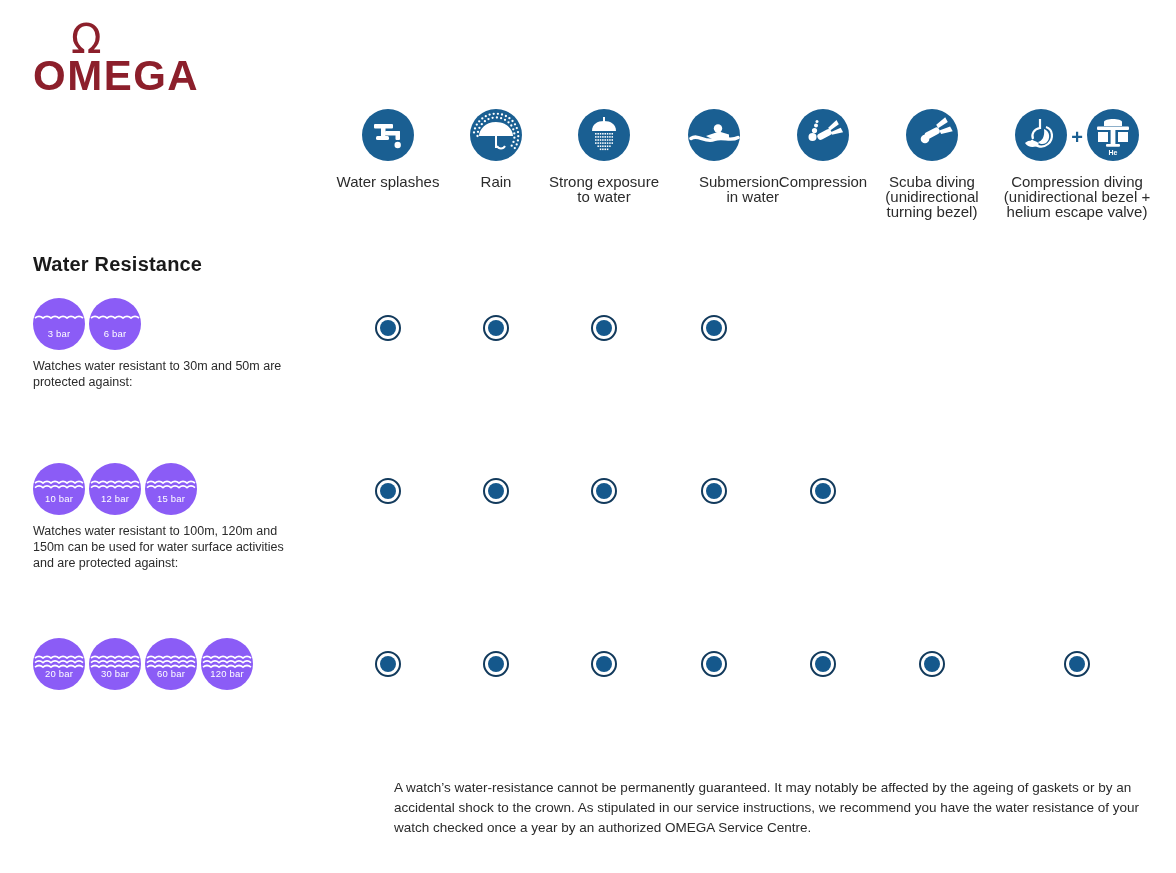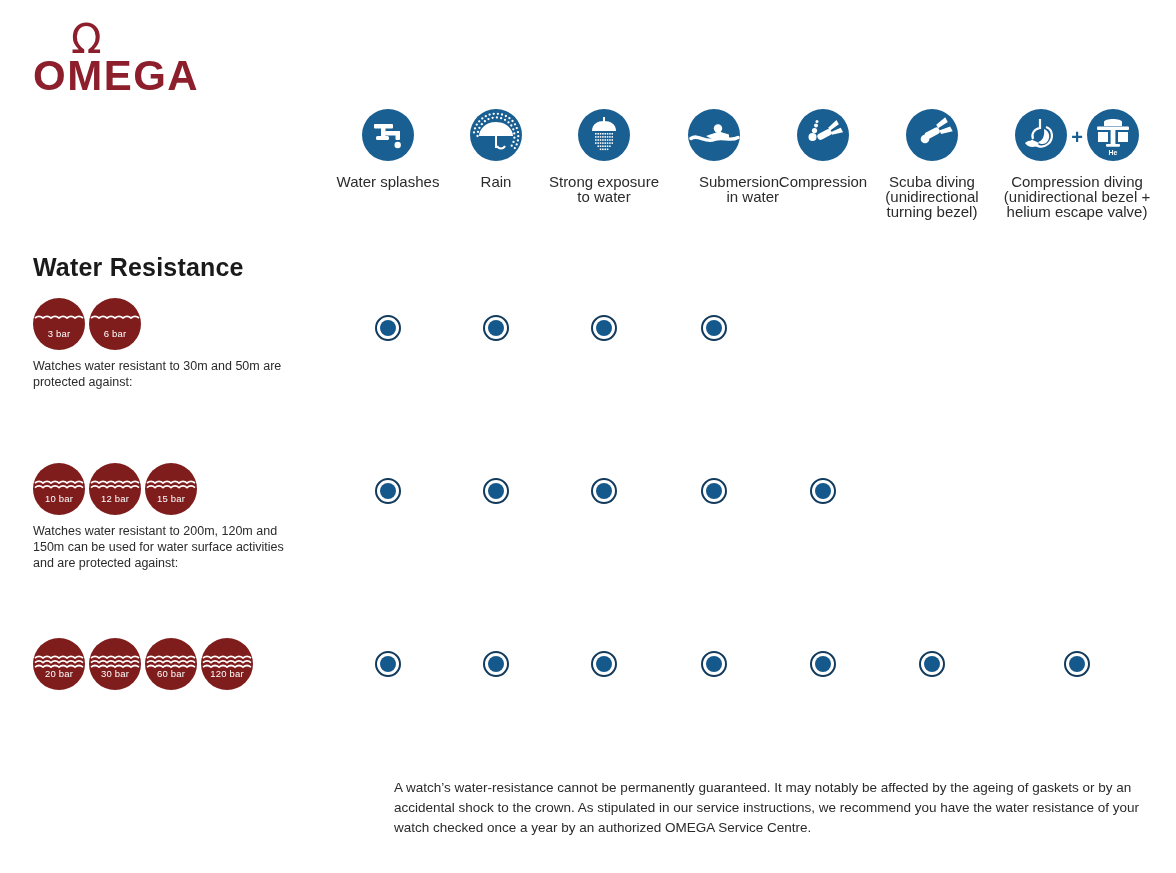--- a/index.html
+++ b/index.html
@@ -72,41 +72,41 @@
     line-height: 15px;
     color: #2b2b2b;
     font-family: "Liberation Sans", sans-serif;
   }
 
   
   #section-title {
     position: absolute;
     left: 33px;
     top: 253px;
-    font-size: 25px;
+    font-size: 20px;
     font-weight: 700;
     color: #1a1a1a;
     letter-spacing: 0.2px;
   }
 
   
   .res-row {
     position: absolute;
     left: 33px;
     width: 290px;
   }
   .badge-strip {
     display: flex;
     gap: 4px;
   }
   .bar-badge {
     width: 52px;
     height: 52px;
     border-radius: 50%;
-    background: #7f1d1d;
+    background: #8b5cf6;
     position: relative;
     overflow: hidden;
     flex: 0 0 auto;
   }
   .bar-badge .bar-label {
     position: absolute;
     left: 0;
     right: 0;
     bottom: 11px;
     text-align: center;
@@ -404,21 +404,21 @@
           <div class="bar-label">12 bar</div>
         </div>
         <div class="bar-badge">
           <svg width="52" height="52" viewBox="0 0 52 52">
             <path d="M2 20 q 4 -3.4 8 0 q 4 -3.4 8 0 q 4 -3.4 8 0 q 4 -3.4 8 0 q 4 -3.4 8 0 q 4 -3.4 8 0" stroke="#ffffff" stroke-width="1.7" fill="none"></path>
             <path d="M2 24.6 q 4 -3.4 8 0 q 4 -3.4 8 0 q 4 -3.4 8 0 q 4 -3.4 8 0 q 4 -3.4 8 0 q 4 -3.4 8 0" stroke="#ffffff" stroke-width="1.7" fill="none"></path>
           </svg>
           <div class="bar-label">15 bar</div>
         </div>
       </div>
-      <div class="row-desc">Watches water resistant to 200m, 120m and 150m can be used for water surface activities and are protected against:</div>
+      <div class="row-desc">Watches water resistant to 100m, 120m and 150m can be used for water surface activities and are protected against:</div>
     </div>
     <div class="res-row" style="top: 638px;">
       <div class="badge-strip">
         <div class="bar-badge">
           <svg width="52" height="52" viewBox="0 0 52 52">
             <path d="M2 20 q 4 -3.4 8 0 q 4 -3.4 8 0 q 4 -3.4 8 0 q 4 -3.4 8 0 q 4 -3.4 8 0 q 4 -3.4 8 0" stroke="#ffffff" stroke-width="1.7" fill="none"></path>
             <path d="M2 24.6 q 4 -3.4 8 0 q 4 -3.4 8 0 q 4 -3.4 8 0 q 4 -3.4 8 0 q 4 -3.4 8 0 q 4 -3.4 8 0" stroke="#ffffff" stroke-width="1.7" fill="none"></path>
             <path d="M2 29.2 q 4 -3.4 8 0 q 4 -3.4 8 0 q 4 -3.4 8 0 q 4 -3.4 8 0 q 4 -3.4 8 0 q 4 -3.4 8 0" stroke="#ffffff" stroke-width="1.7" fill="none"></path>
           </svg>
           <div class="bar-label">20 bar</div>

